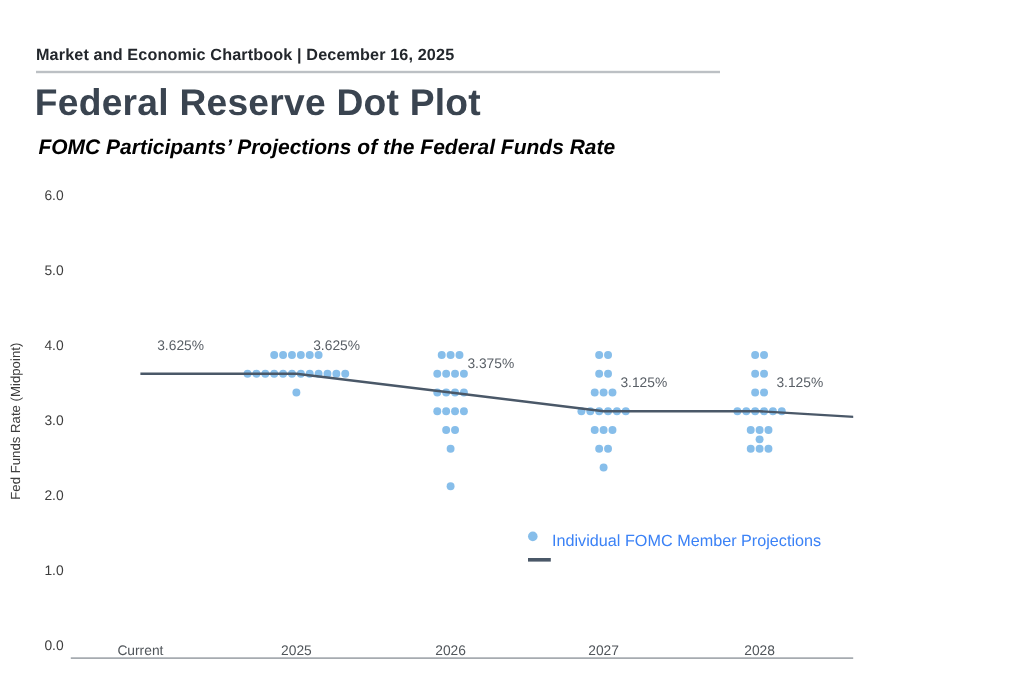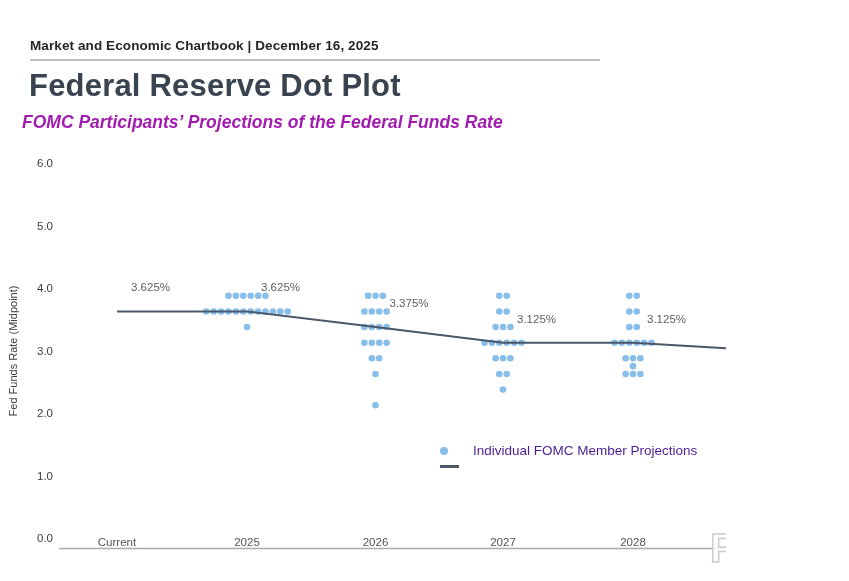--- a/index.html
+++ b/index.html
@@ -1,28 +1,28 @@
 <!DOCTYPE html>
 <html><head>
 <meta charset="utf-8">
 <style>
   html,body{margin:0;padding:0;background:#ffffff;}
   #page{position:relative;width:711px;height:581px;background:#ffffff;overflow:hidden;
-        font-family:"Liberation Sans",sans-serif;padding-left:15px;}
+        font-family:"Liberation Sans",sans-serif;}
   #chartbook-line{position:absolute;left:30px;top:38px;font-size:13.5px;font-weight:700;
         color:#23272c;letter-spacing:.1px;}
   #header-rule{position:absolute;left:30px;top:59px;width:570px;height:2px;background:#bcc0c4;}
   #page-title{position:absolute;left:29px;top:68px;font-size:31px;font-weight:700;
         color:#3a4450;letter-spacing:.2px;}
-  #page-subtitle{position:absolute;left:22px;top:112px;font-size:17.5px;font-style:italic;
-        font-weight:700;color:#a21caf;}
+  #page-subtitle{position:absolute;left:32px;top:112px;font-size:17.5px;font-style:italic;
+        font-weight:700;color:#000000;}
   #chart-svg{position:absolute;left:0;top:0;}
   #chart-svg text{font-family:"Liberation Sans",sans-serif;}
   #legend{position:absolute;left:440px;top:443px;display:flex;flex-direction:column;gap:7px;}
-  .legend-row{display:flex;align-items:center;gap:25px;font-size:13.5px;color:#4c1d95;}
+  .legend-row{display:flex;gap:12px;font-size:13.5px;color:#3b82f6;}
   .legend-dot{width:8px;height:8px;border-radius:50%;}
   .legend-line{width:19px;height:2.5px;}
 </style>
 </head>
 <body>
 
 <div id="page">
 
   <div id="chartbook-line">Market and Economic Chartbook | December 16, 2025</div>
   <div id="header-rule"></div>

